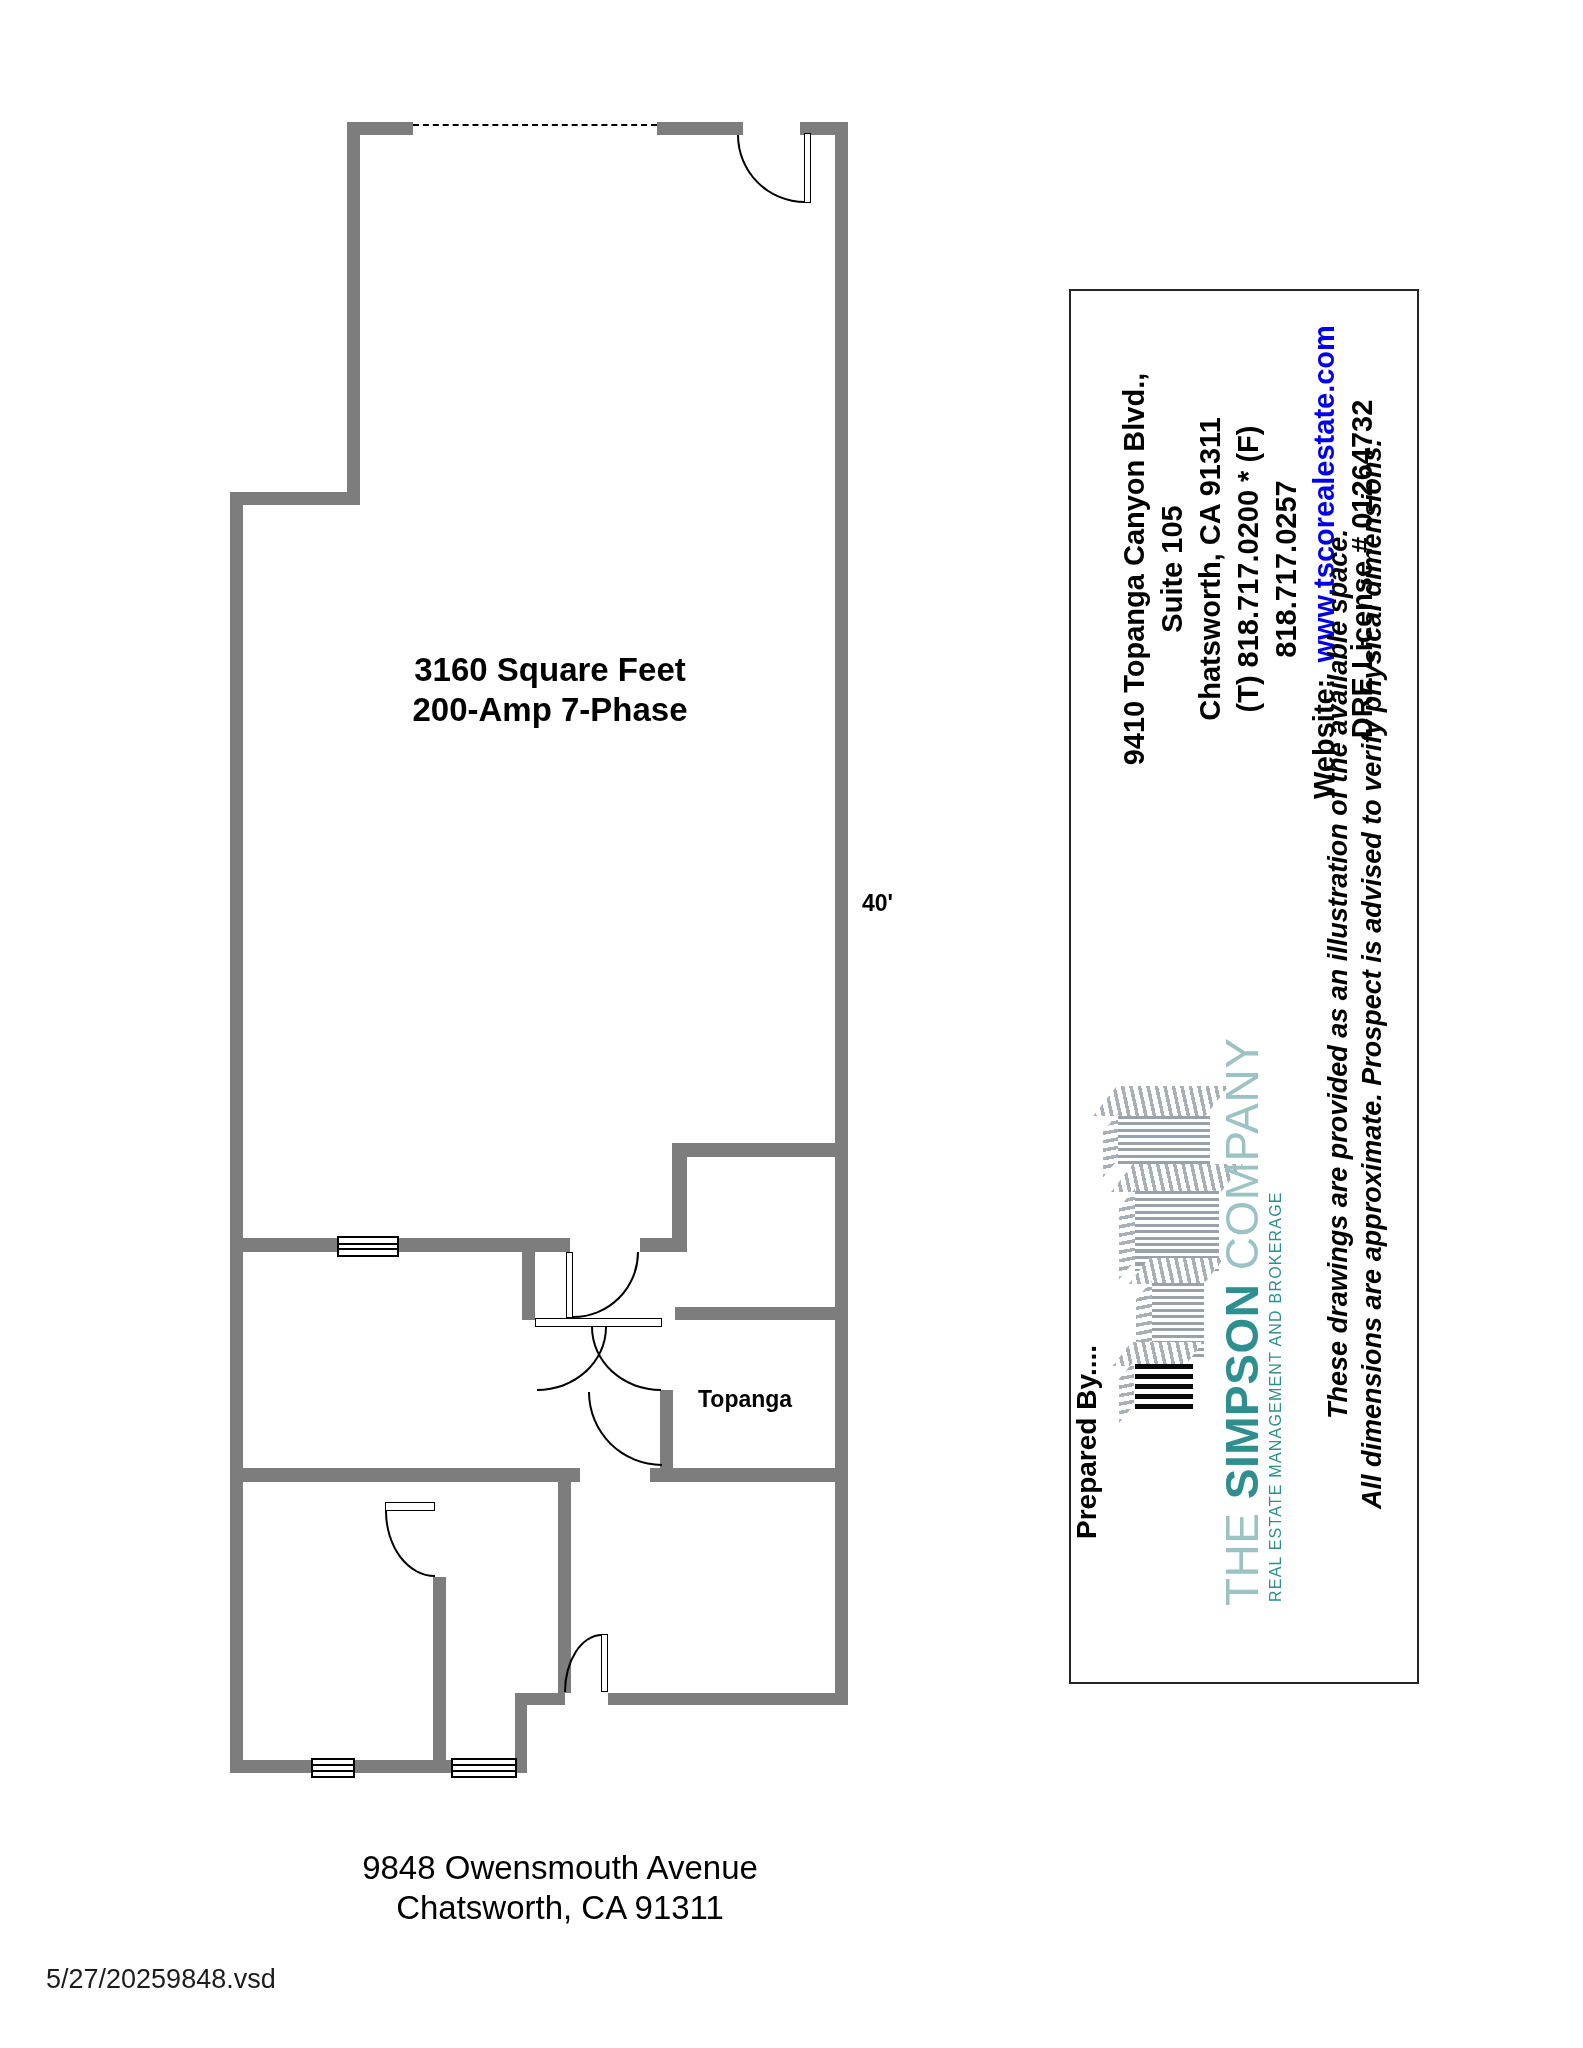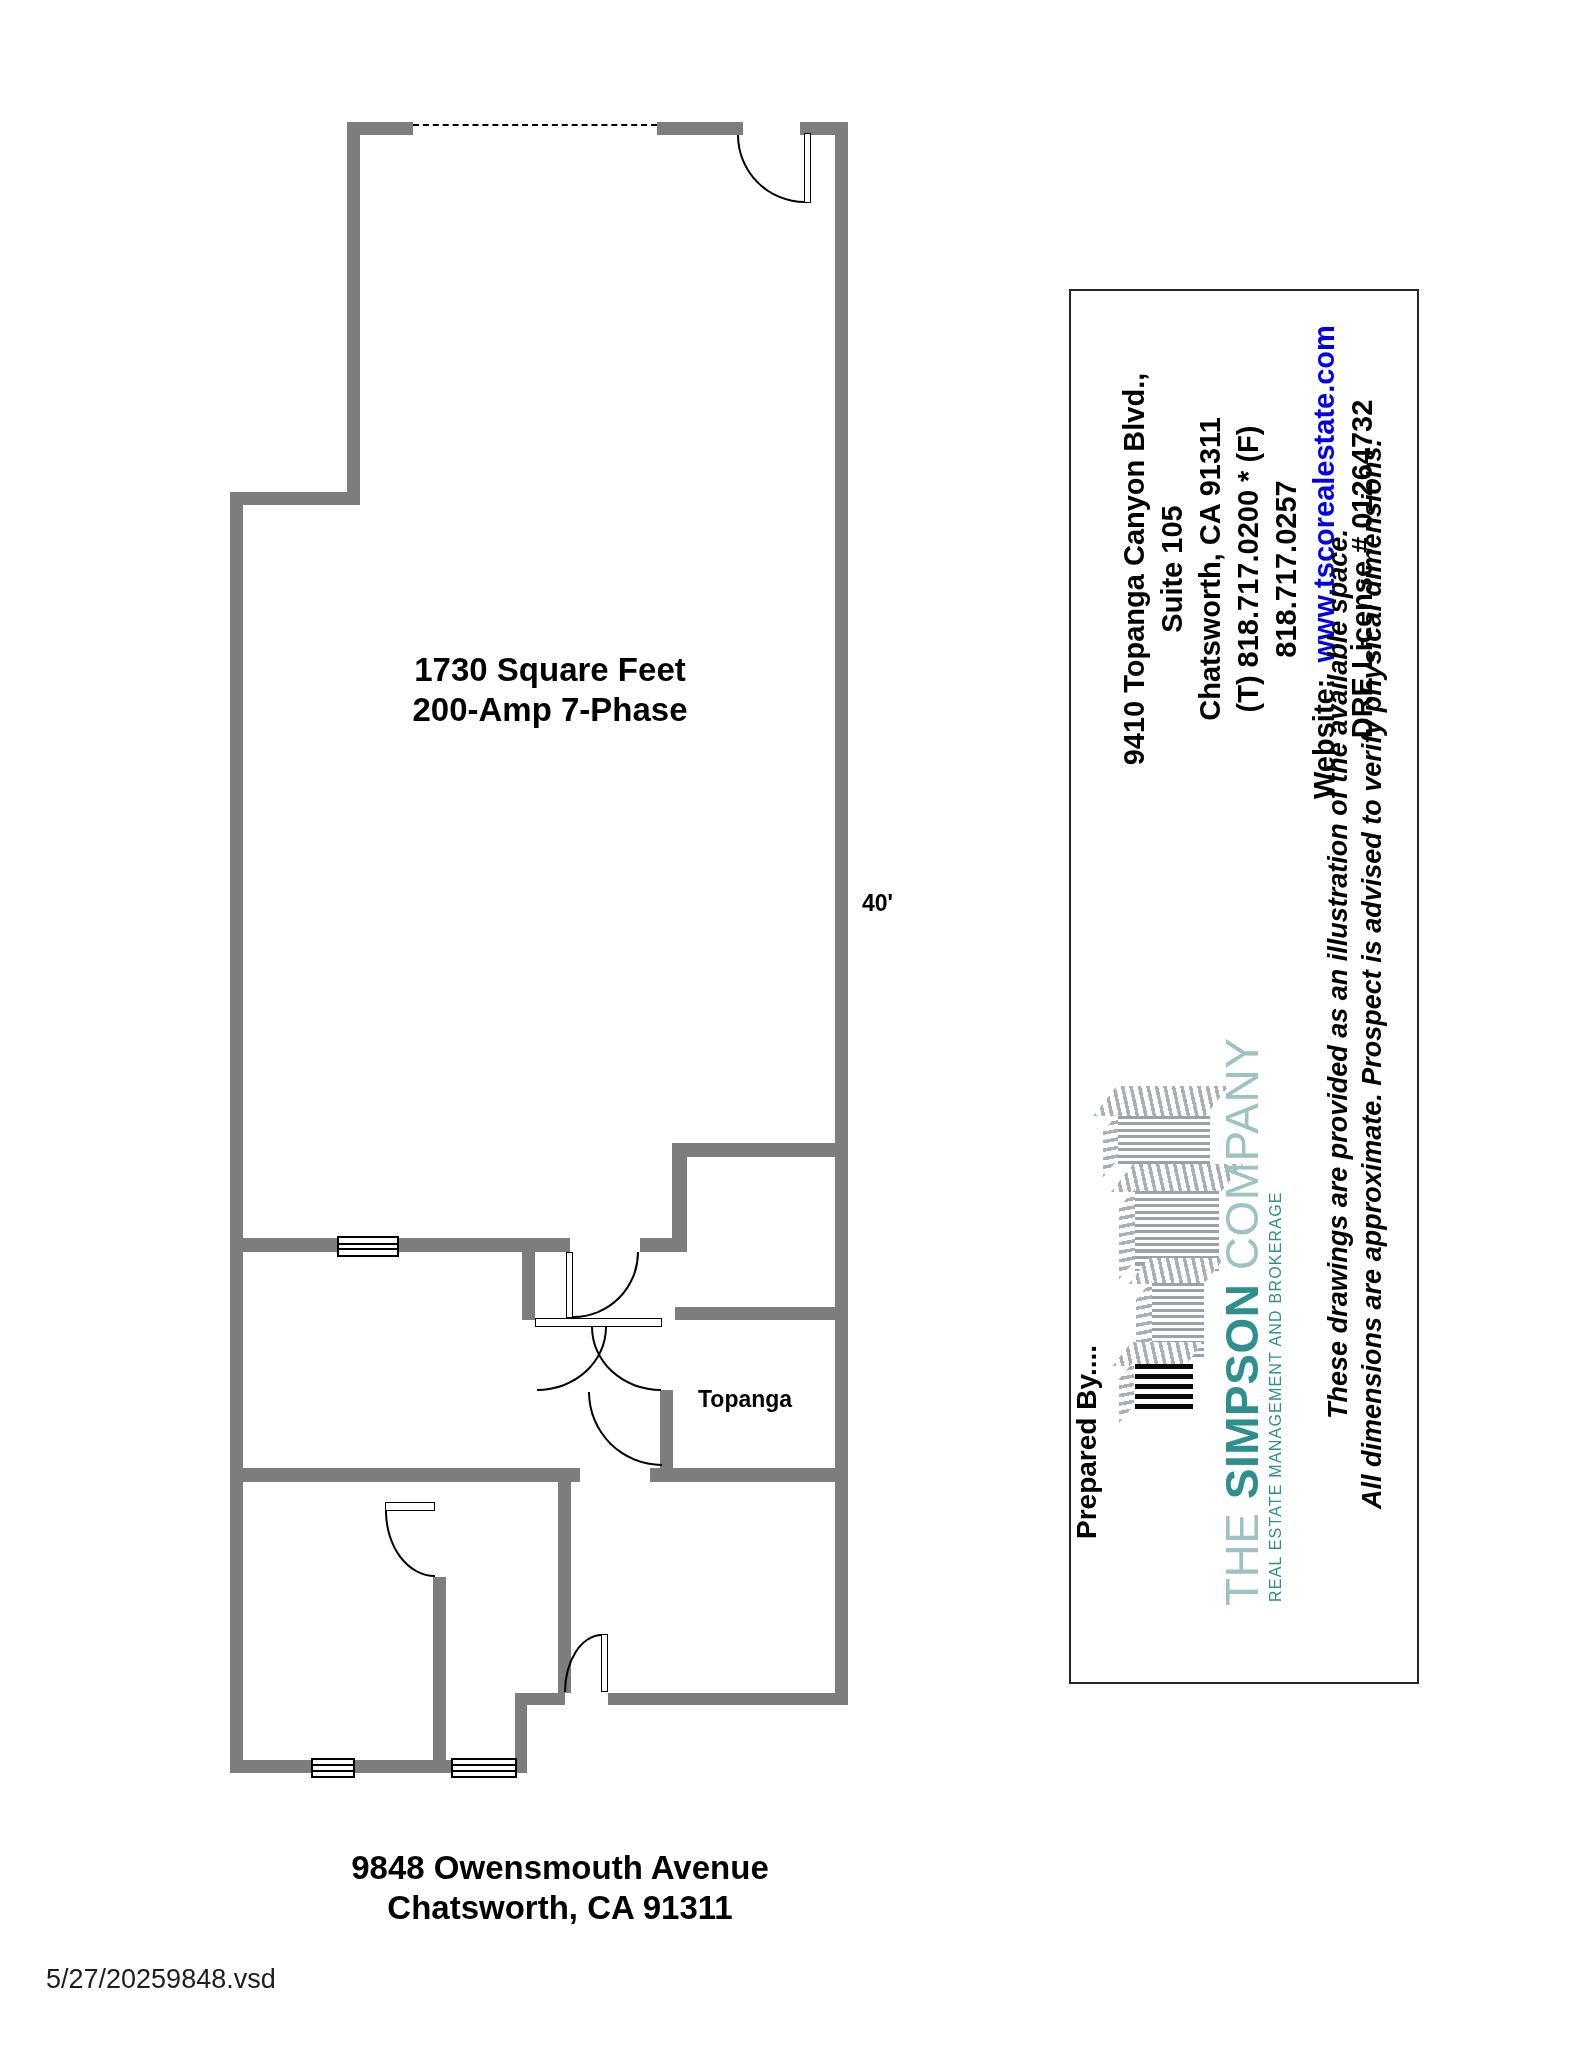--- a/index.html
+++ b/index.html
@@ -20,21 +20,21 @@
   .arc{position:absolute;border:0 solid #000;box-sizing:border-box;}
   .arc.bl{border-left-width:2px;border-bottom-width:2px;border-bottom-left-radius:100% 100%;}
   .arc.br{border-right-width:2px;border-bottom-width:2px;border-bottom-right-radius:100% 100%;}
   .arc.tl{border-top-width:2px;border-left-width:2px;border-top-left-radius:100% 100%;}
   
   .area-label{position:absolute;left:380px;top:650px;width:340px;text-align:center;
               font-size:33px;font-weight:bold;line-height:40px;}
   .dim-label{position:absolute;left:862px;top:890px;font-size:23px;font-weight:bold;}
   .bath-label{position:absolute;left:698px;top:1386px;font-size:23px;font-weight:bold;}
   .site-address{position:absolute;left:330px;top:1848px;width:460px;text-align:center;
-                font-size:33px;font-weight:bold;line-height:40px;}
+                font-size:33px;font-weight:normal;line-height:40px;}
   .file-label{position:absolute;left:46px;top:1964px;font-size:27px;color:#1c1c1c;}
   
   .panel-box{position:absolute;left:1069px;top:289px;width:350px;height:1395px;
              border:2px solid #262626;background:#fff;box-sizing:border-box;}
   .panel-rot{position:absolute;left:1069px;top:1684px;width:1395px;height:350px;
              transform:rotate(-90deg);transform-origin:0 0;}
   .prepared-by{position:absolute;left:145px;top:2px;font-size:28px;font-weight:bold;}
   .logo-text{position:absolute;left:78px;top:146px;font-size:46px;letter-spacing:.5px;white-space:nowrap;}
   .logo-text .lt{color:var(--teal_light);font-weight:normal;}
   .logo-text .dk{color:var(--teal_dark);font-weight:bold;}
@@ -103,21 +103,21 @@
 
     <div class="arc bl" style="left:588px;top:1392px;width:74px;height:74px"></div>
 
     <div class="frame" style="left:385px;top:1502px;width:50px;height:9px"></div>
     <div class="arc bl" style="left:385px;top:1511px;width:50px;height:66px"></div>
 
     <div class="leaf" style="left:601px;top:1634px;width:7px;height:58px"></div>
     <div class="arc tl" style="left:564px;top:1634px;width:38px;height:58px"></div>
 
     <div class="area-label">
-      <div>1730 Square Feet</div>
+      <div>3160 Square Feet</div>
       <div>200-Amp 7-Phase</div>
     </div>
     <div class="dim-label">40'</div>
     <div class="bath-label">Topanga</div>
   </div>
 
   <div class="site-address">
     <div>9848 Owensmouth Avenue</div>
     <div>Chatsworth,  CA 91311</div>
   </div>

